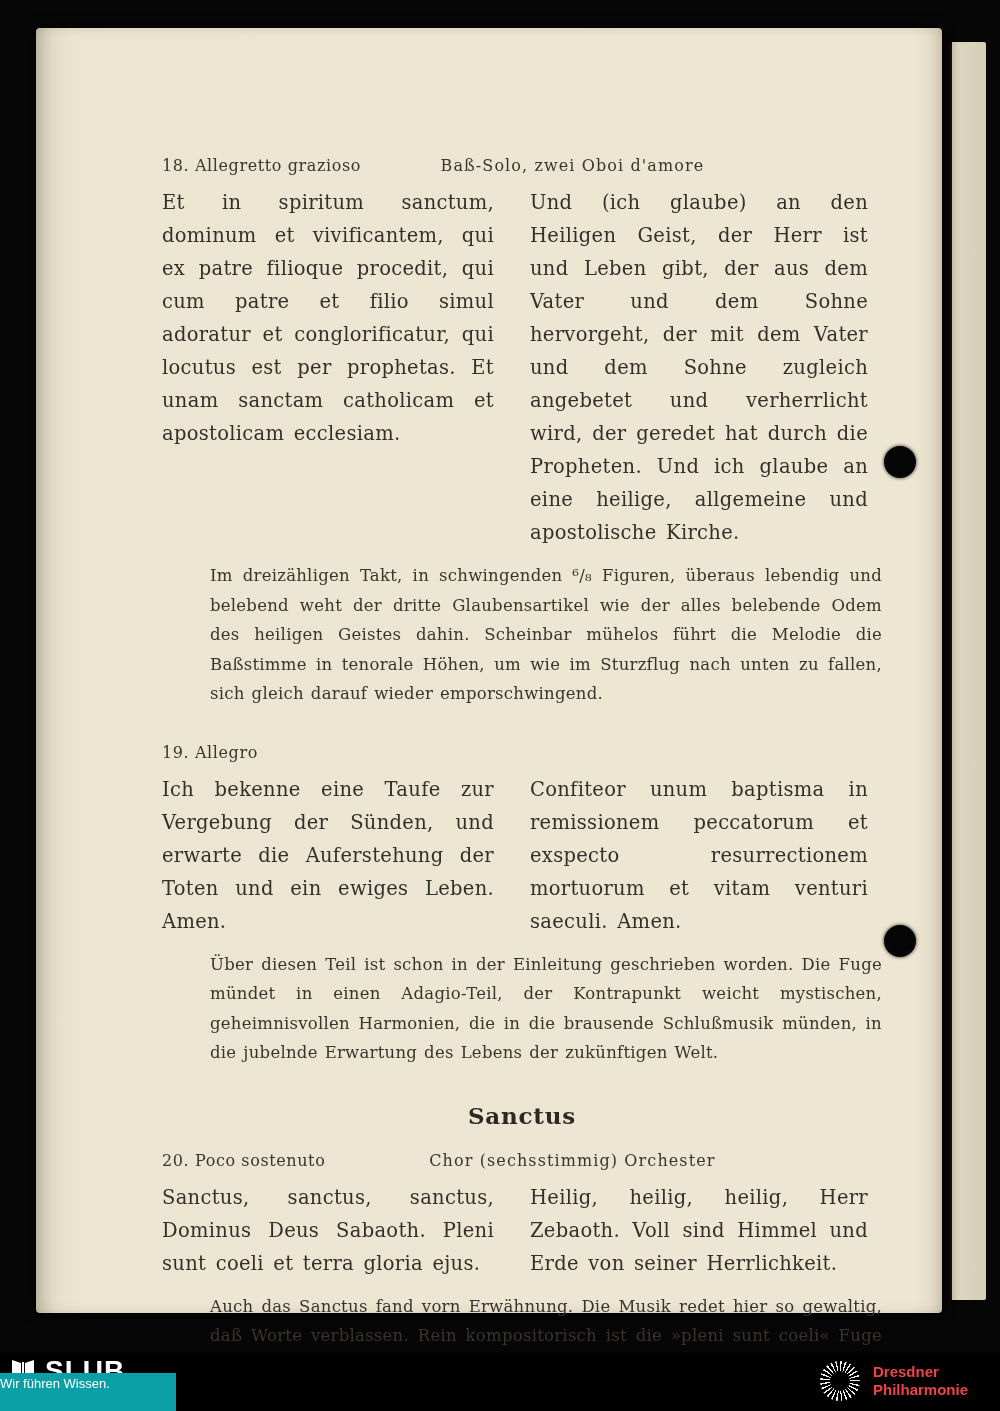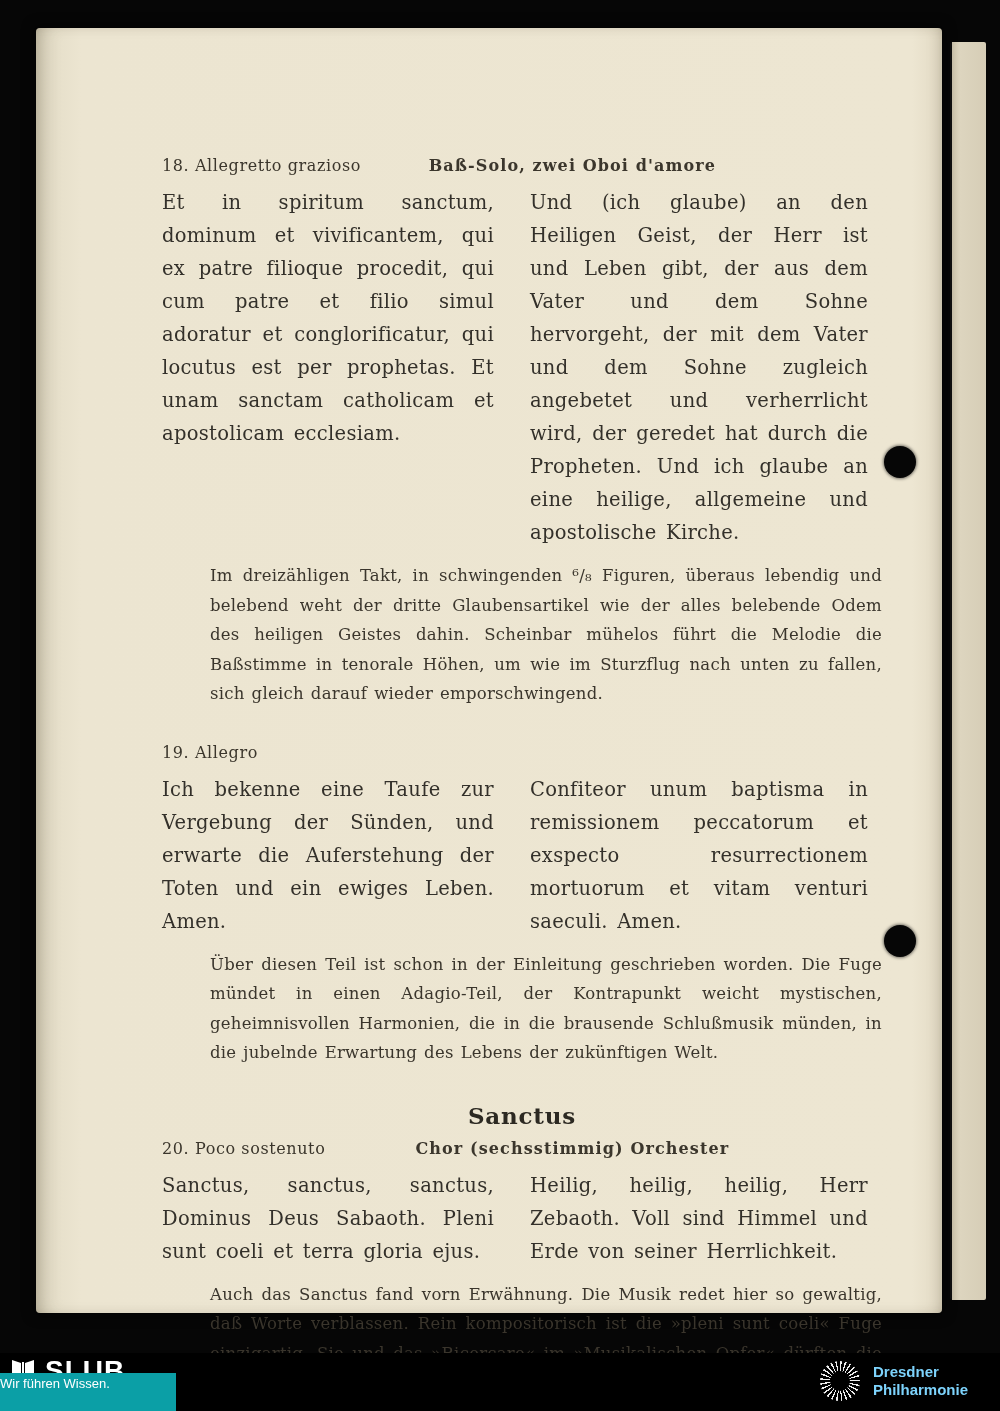--- a/index.html
+++ b/index.html
@@ -24,36 +24,36 @@
     box-shadow: inset 14px 0 22px -14px rgba(60,50,30,.45), inset -8px 0 16px -10px rgba(60,50,30,.35), 0 0 14px rgba(0,0,0,.8);
   }
   .content {
     position:absolute; left:126px; top:128px; width:720px; color:#35312a;
   }
   .movement-head {
     position:relative; height:24px; font-size:16px; letter-spacing:.6px; color:#3b362c;
     margin-bottom:6px;
   }
   .m-left { position:absolute; left:0; top:0; white-space:nowrap;text-align:right; }
-  .m-right { position:absolute; left:57%; top:0; transform:translateX(-50%); white-space:nowrap; letter-spacing:1.1px;font-weight:bold; }
+  .m-right { position:absolute; left:57%; top:0; transform:translateX(-50%); white-space:nowrap; letter-spacing:1.1px; }
   .columns {
     display:grid; grid-template-columns:332px 338px; column-gap:36px;
   }
   .columns p {
     font-size:19.5px; line-height:33px; text-align:justify;
     letter-spacing:.3px; word-spacing:3px; color:#33302a;
   }
   .commentary {
     margin-top:12px; font-size:16.5px; line-height:29.5px; text-align:justify;
     letter-spacing:.25px; word-spacing:1.5px; color:#3a352c;margin-left:48px;
   }
   .section { margin-bottom:34px; }
   .sanctus-heading {
     text-align:center; font-size:23px; font-weight:bold; letter-spacing:.8px;
-    color:#2c2922; margin:26px 0 10px 0;
+    color:#2c2922; margin:26px 0 22px 0;
   }
   .hole {
     position:absolute; width:32px; height:32px; border-radius:50%; background:#060606;
     box-shadow:0 0 3px 1px rgba(0,0,0,.5);
   }
   .hole-1 { left:848px; top:418px; }
   .hole-2 { left:848px; top:897px; }
 
   
   .viewer-footer {
@@ -75,21 +75,21 @@
     cursor:pointer;
   }
   .ph-logo {
     width:40px; height:40px; border-radius:50%;
     background:repeating-conic-gradient(#ededed 0deg 5deg, #000 5deg 14.4deg);
     position:relative; flex:0 0 auto;
   }
   .ph-logo::after {
     content:""; position:absolute; inset:10px; background:#000; border-radius:50%;
   }
-  .ph-name { color:#7dd3fc; font-size:15px; line-height:18px; font-weight:bold; }
+  .ph-name { color:#ef4444; font-size:15px; line-height:18px; font-weight:bold; }
   .ph-name span { display:block; }
 </style>
 </head>
 <body>
 
 <div class="scan">
 
   <div class="page-next"></div>
 
   <div class="page">

